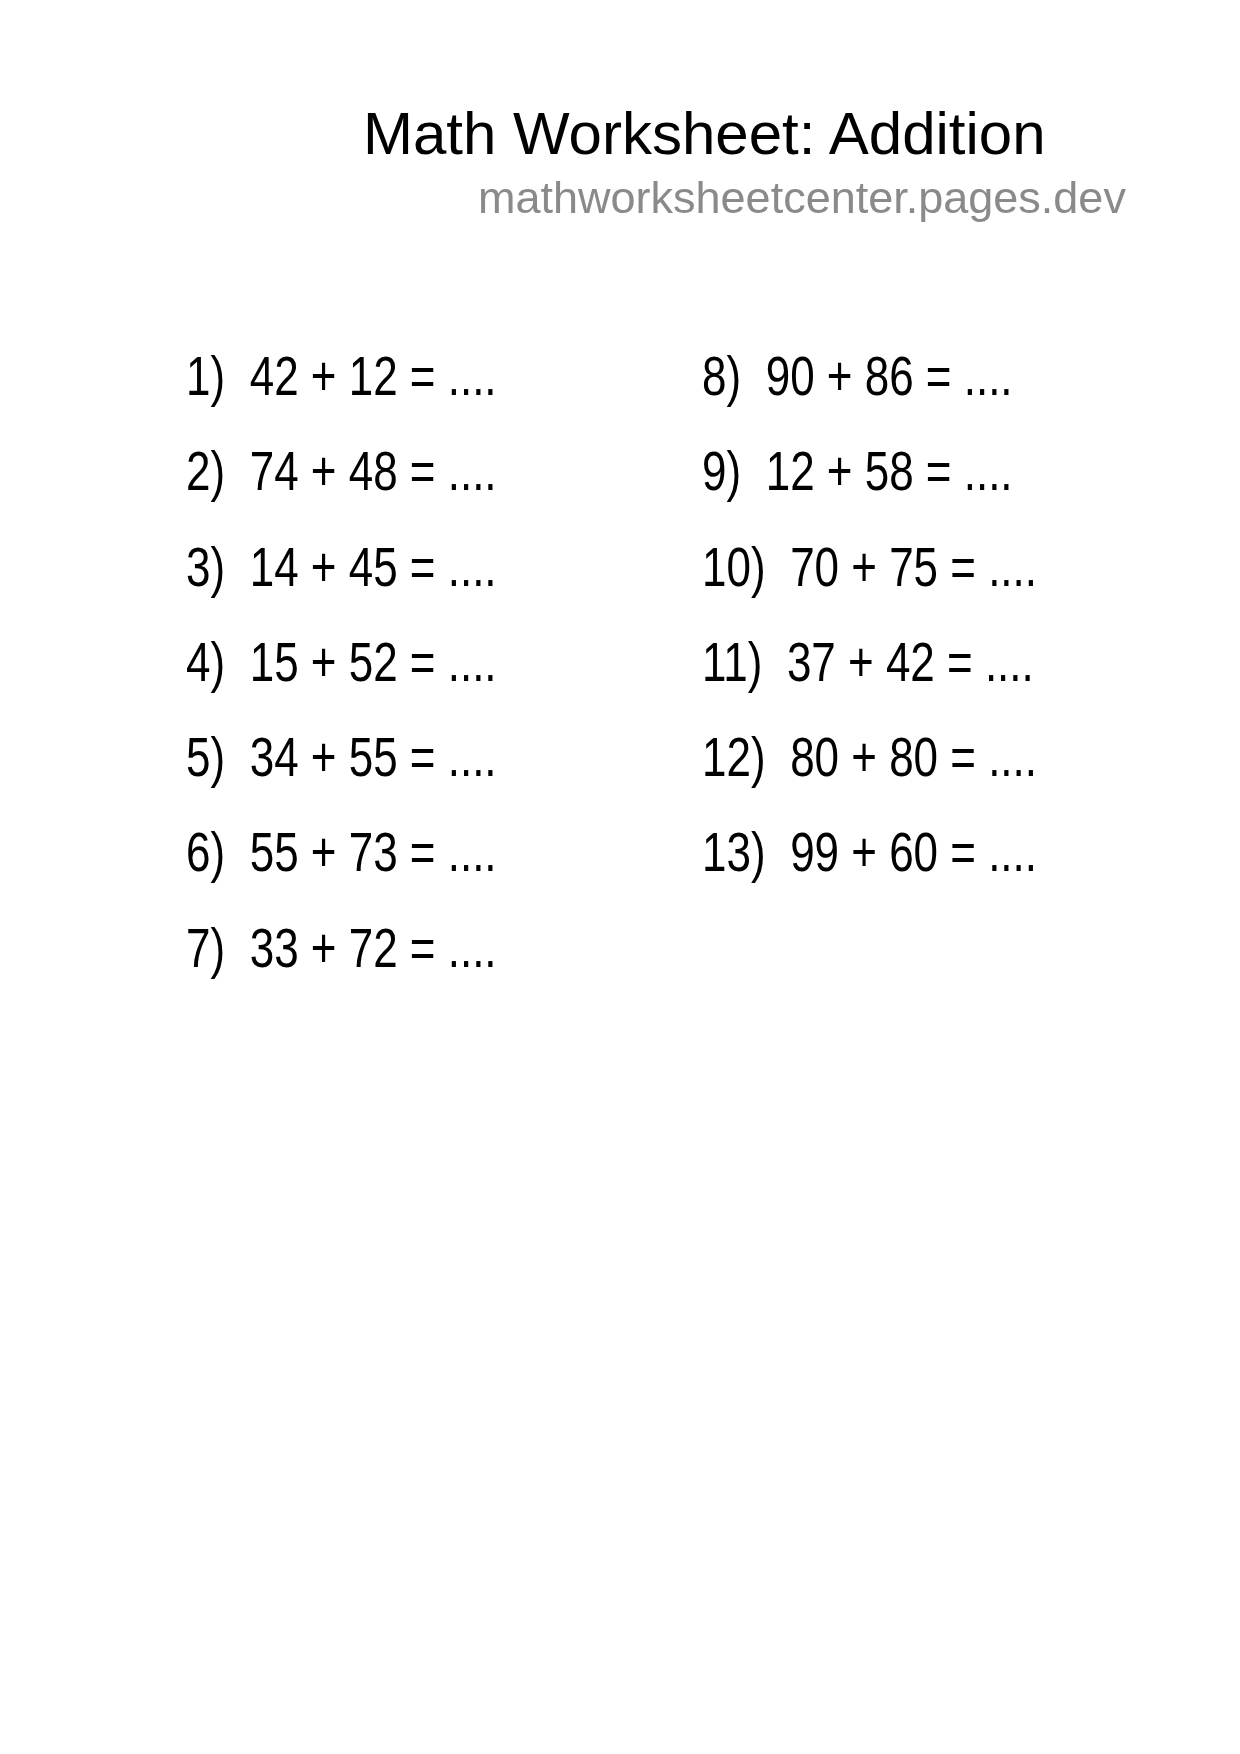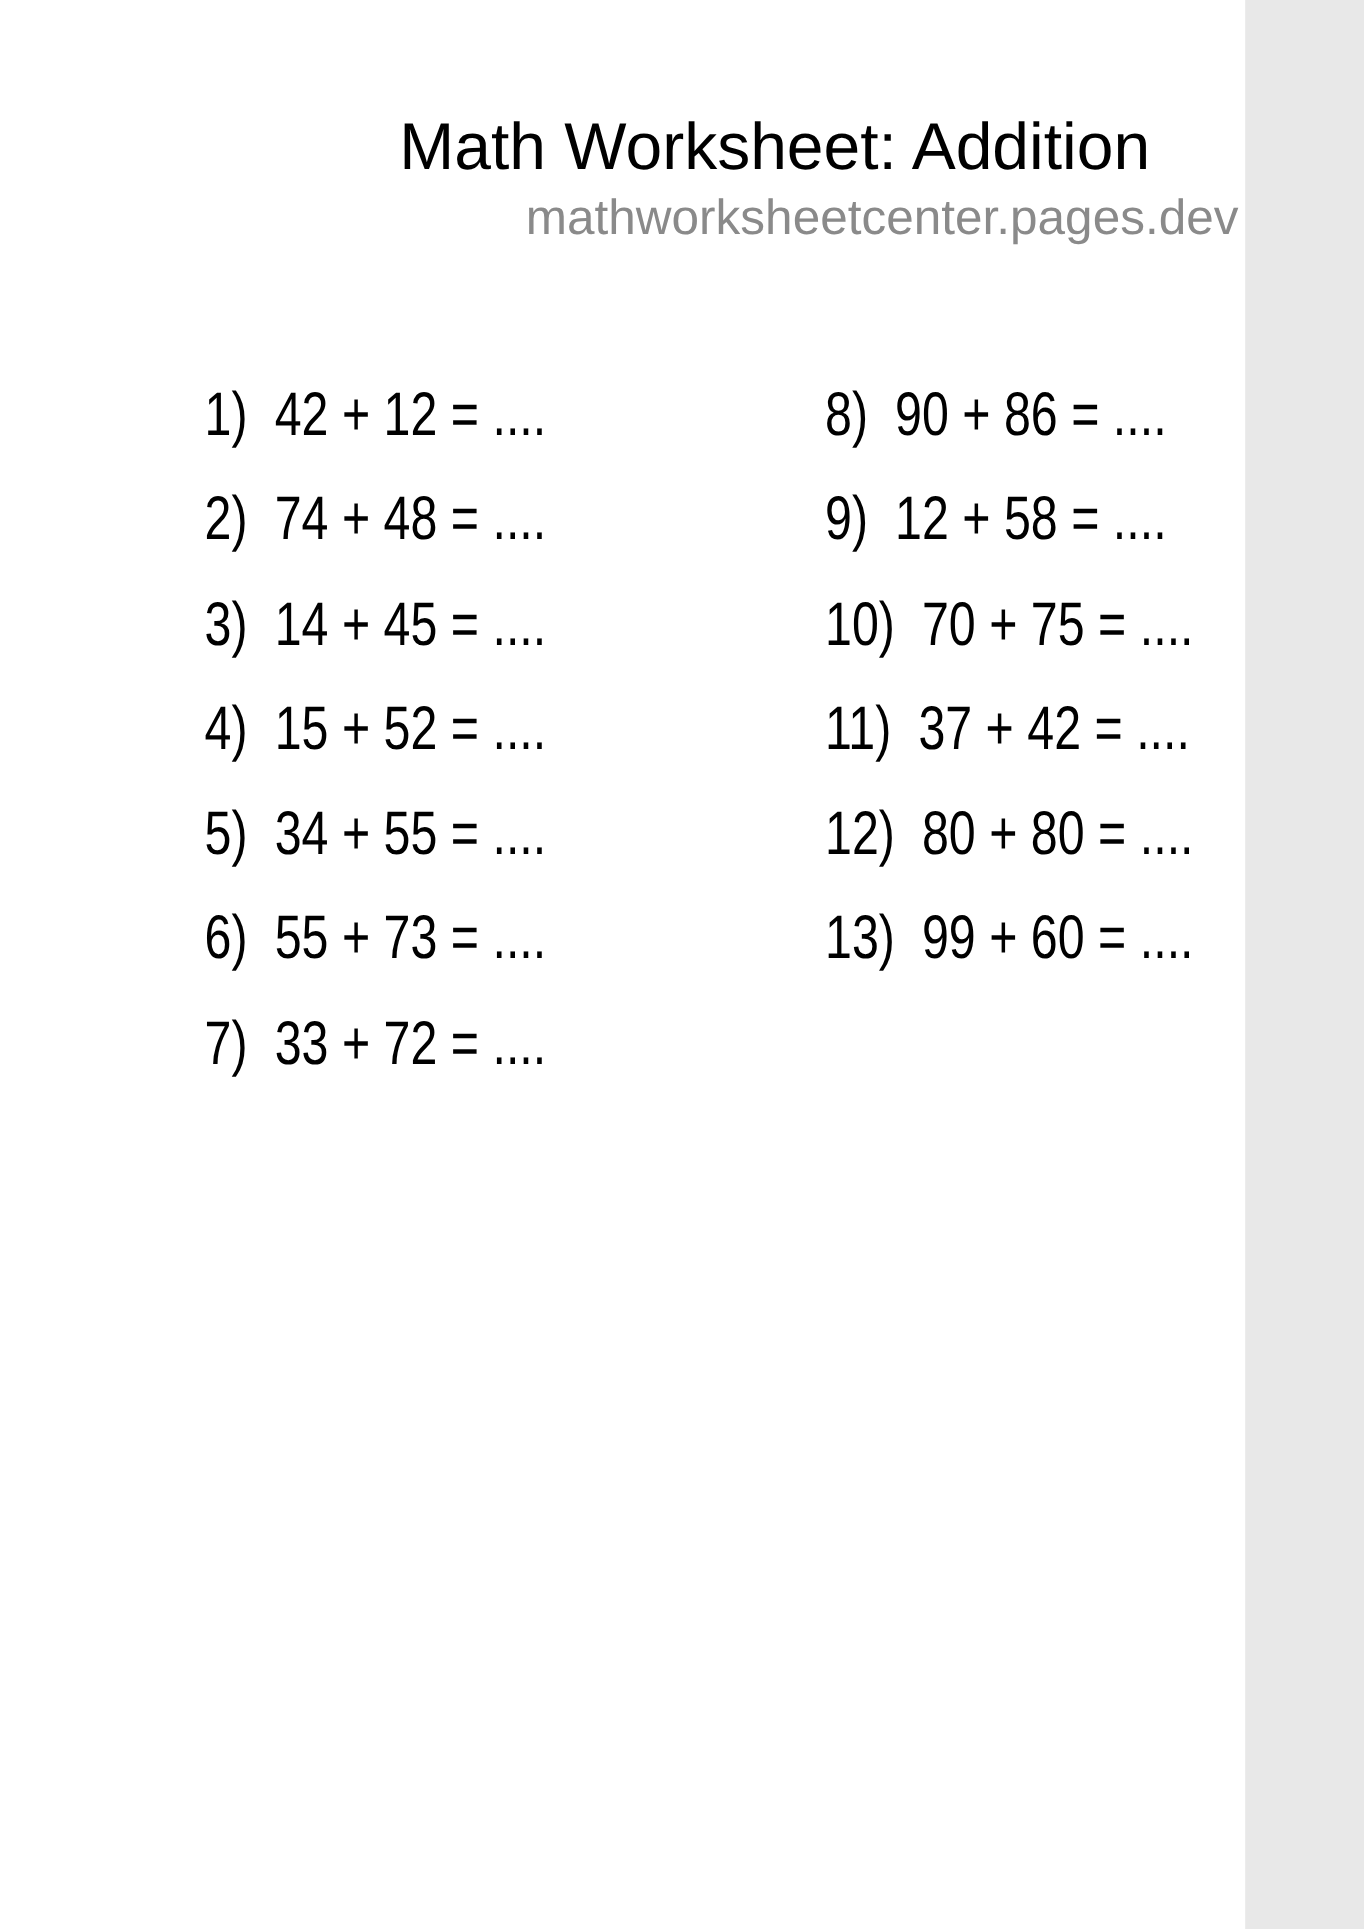--- a/index.html
+++ b/index.html
@@ -4,21 +4,21 @@
 <style>
   :root {
     --text-color: #000000;
     --subtitle-color: #8a8a8a;
     --bg-color: #ffffff;
   }
   * { margin: 0; padding: 0; box-sizing: border-box; }
   html, body { background: #e8e8e8; }
   .page {
     position: relative;
-    width: 1132px;
+    width: 1240px;
     height: 1754px;
     background: var(--bg-color);
     overflow: hidden;
     font-family: "Liberation Sans", "DejaVu Sans", sans-serif;
     color: var(--text-color);
   }
   .page-title {
     position: absolute;
     left: 363px;
     top: 104px;
@@ -34,21 +34,21 @@
     font-size: 45px;
     line-height: 1;
     white-space: nowrap;
     color: var(--subtitle-color);
   }
   .problems-col {
     position: absolute;
     top: 328px;
   }
   .col-left  { left: 186px; }
-  .col-right { left: 702px; margin-left: 48px; }
+  .col-right { left: 702px; }
   .problem-row {
     font-size: 56px;
     line-height: 95.3px;
     height: 95.3px;
     white-space: nowrap;
     transform: scaleX(0.785);
     transform-origin: left center;
     color: var(--text-color);
   }
   .problem-expr { margin-left: 0.56em; }

